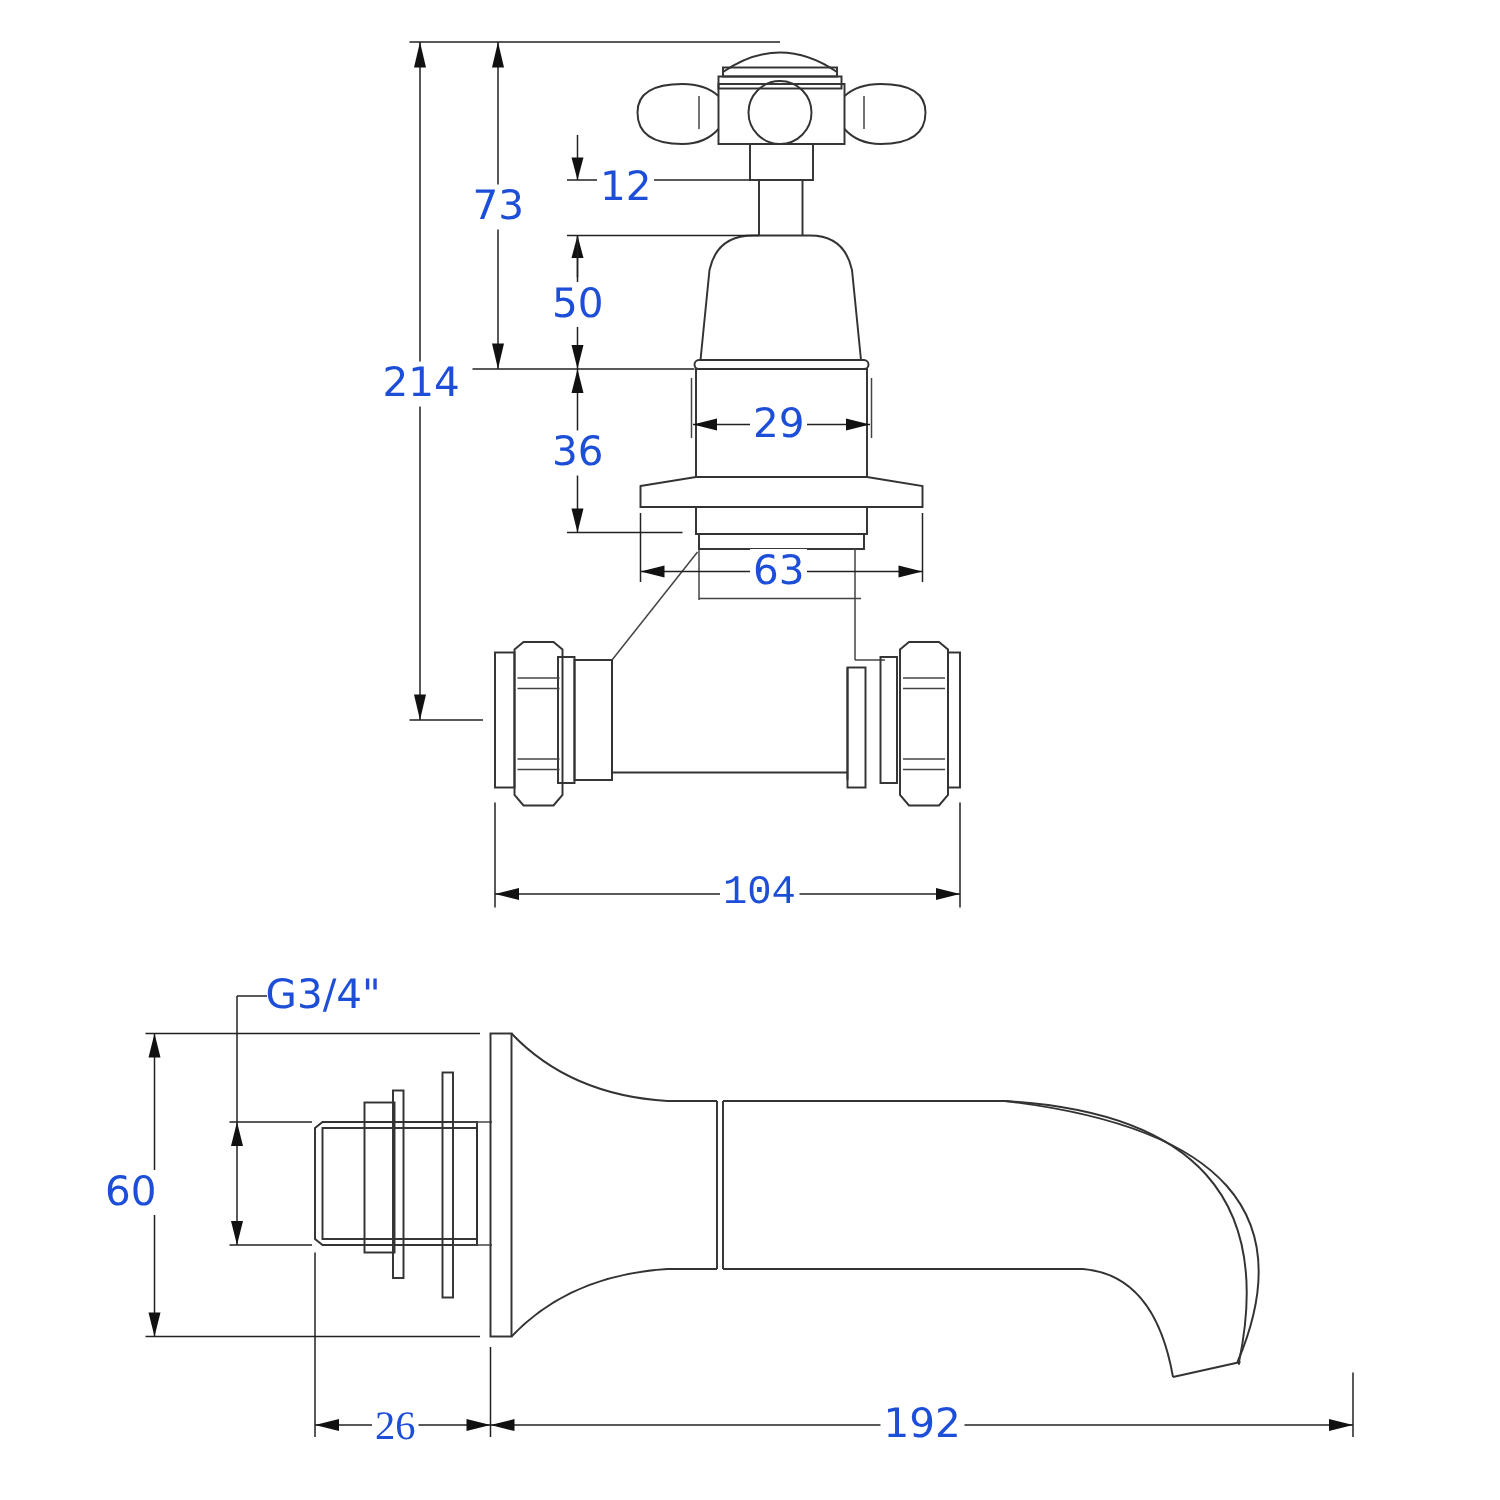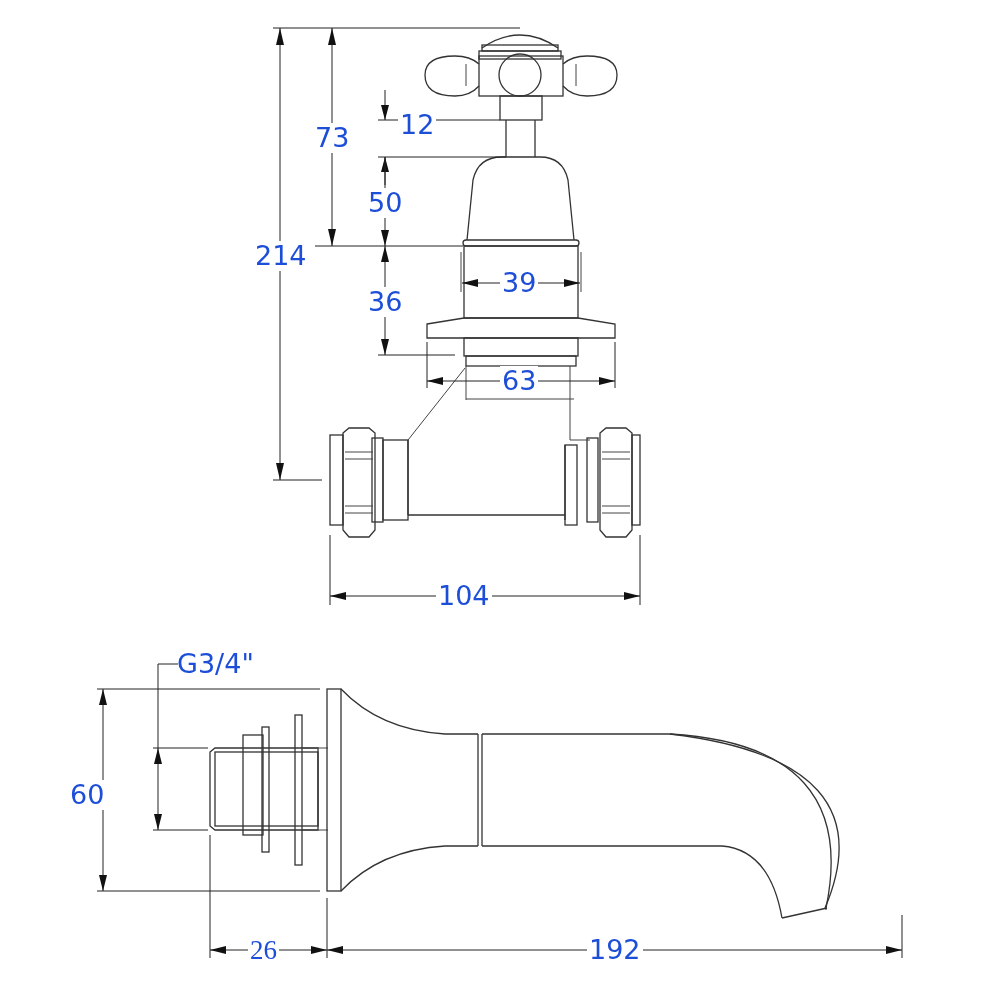--- a/index.html
+++ b/index.html
@@ -184,21 +184,21 @@
       <polygon class="arrow" points="902,950 886,946 886,954"></polygon>
     </g>
   </g>
 </svg>
 
 <span class="label" style="left:253px;top:241px;">214</span>
 <span class="label" style="left:313px;top:123px;">73</span>
 <span class="label" style="left:366px;top:110px;margin-left:32px;">12</span>
 <span class="label" style="left:366px;top:188px;">50</span>
 <span class="label" style="left:366px;top:287px;">36</span>
-<span class="label" style="left:500px;top:268px;">39</span>
+<span class="label" style="left:500px;top:268px;">29</span>
 <span class="label" style="left:500px;top:366px;text-align:right;">63</span>
-<span class="label" style="left:436px;top:581px;">104</span>
+<span class="label" style="left:480px;top:581px;font-family:Liberation Mono, monospace;">104</span>
 
 <span class="label" style="left:175px;top:649px;background:transparent;">G3/4"</span>
 <span class="label" style="left:68px;top:780px;">60</span>
 <span class="label" style="left:248px;top:935px;font-family:Liberation Serif, serif;">26</span>
 <span class="label" style="left:587px;top:935px;">192</span>
 </div>
 
 </body></html>

